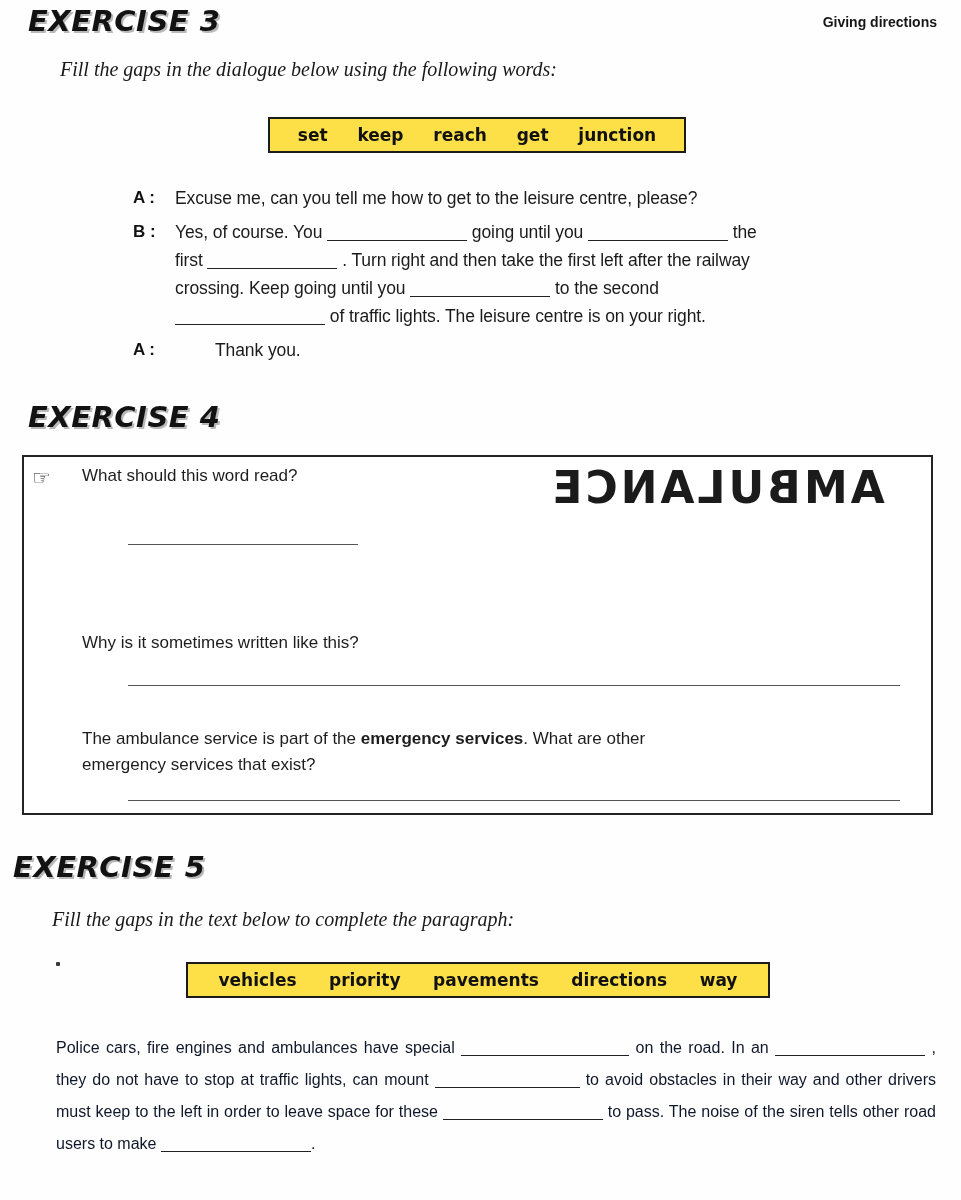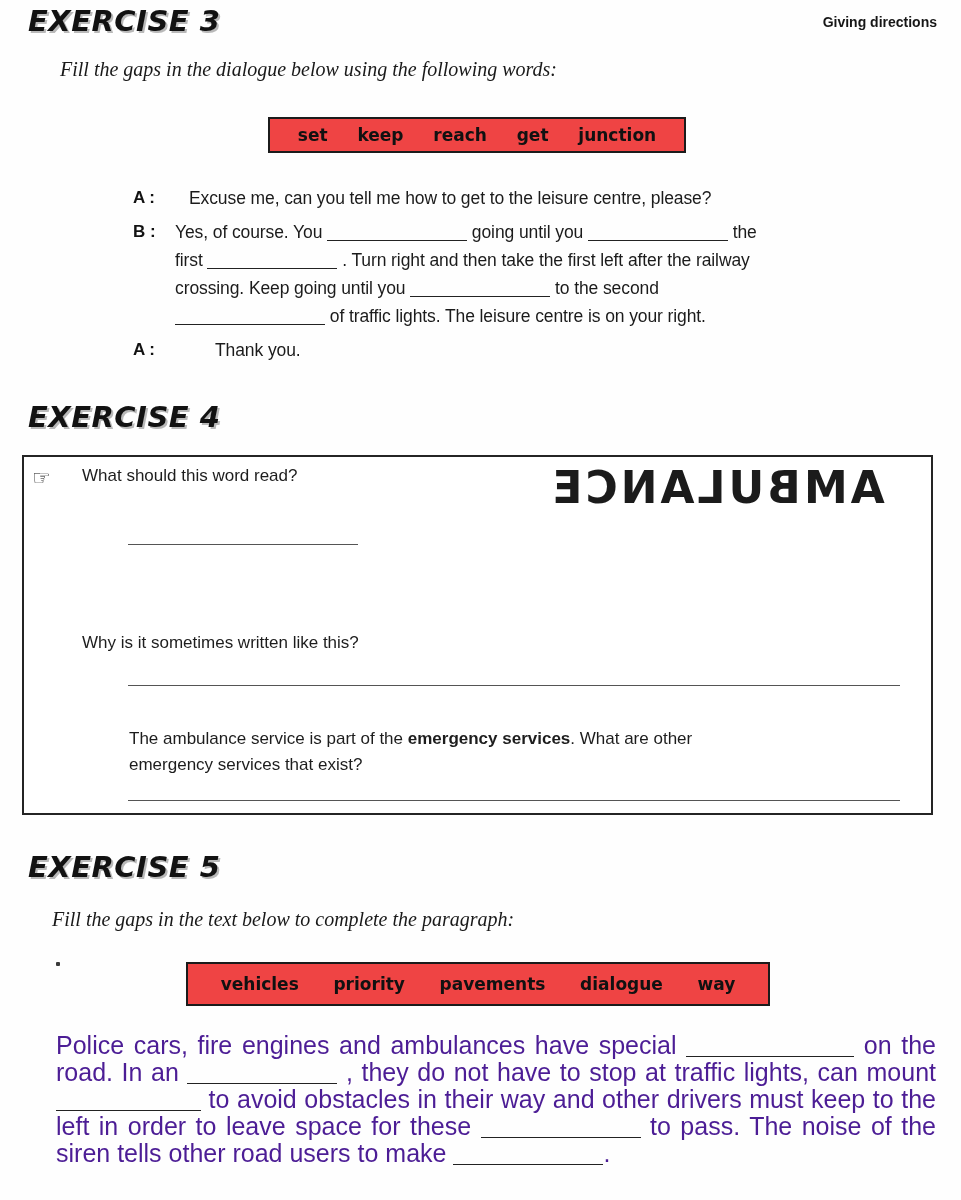--- a/index.html
+++ b/index.html
@@ -50,21 +50,21 @@
     font-size: 20px;
     color: #191919;
     white-space: nowrap;
   }
 
   
   .wordbank {
     position: absolute;
     border: 2px solid #1b1b1b;
     box-sizing: border-box;
-    background: #ef4444;
+    background: #fde047;
     display: flex;
     align-items: center;
     justify-content: space-evenly;
     font-family: "DejaVu Sans", sans-serif;
     font-weight: bold;
     font-size: 17px;
     color: #111111;
   }
   .wordbank span { padding: 0 2px; white-space: nowrap; }
 
@@ -131,23 +131,23 @@
   .rule {
     position: absolute;
     height: 0;
     border-top: 1.5px solid #555;
   }
 
   
   .para {
     position: absolute;
     font-family: "Liberation Sans", sans-serif;
-    font-size: 25px;
-    line-height: 27px;
-    color: #4c1d95;
+    font-size: 16px;
+    line-height: 32px;
+    color: #0f172a;
     text-align: justify;
   }
   .para .blank-inline { border-bottom: 1.6px solid #222; }
 
   .speck {
     position: absolute;
     width: 4px;
     height: 4px;
     background: #3a3a3a;
     border-radius: 1px;
@@ -167,21 +167,21 @@
   <div class="wordbank" id="wordbank3" style="left:268px; top:117px; width:418px; height:36px;">
       <span>set</span>
       <span>keep</span>
       <span>reach</span>
       <span>get</span>
       <span>junction</span>
     </div>
 
   <div id="dialogue-root">
       <div class="dlg-label" style="left: 133px; top: 188px;">A :</div>
-      <div class="dlg-line" style="left: 189px; top: 188px;"><span>Excuse me, can you tell me how to get to the leisure centre, please?</span></div>
+      <div class="dlg-line" style="left: 175px; top: 188px;"><span>Excuse me, can you tell me how to get to the leisure centre, please?</span></div>
       <div class="dlg-label" style="left: 133px; top: 222px;">B :</div>
       <div class="dlg-line" style="left: 175px; top: 222px;"><span>Yes, of course. You </span><span class="blank-inline" style="width: 140px;"></span><span> going until you </span><span class="blank-inline" style="width: 140px;"></span><span> the</span></div>
       <div class="dlg-line" style="left: 175px; top: 250px;"><span>first </span><span class="blank-inline" style="width: 130px;"></span><span> . Turn right and then take the first left after the railway</span></div>
       <div class="dlg-line" style="left: 175px; top: 278px;"><span>crossing. Keep going until you </span><span class="blank-inline" style="width: 140px;"></span><span> to the second</span></div>
       <div class="dlg-line" style="left: 175px; top: 306px;"><span>        </span><span class="blank-inline" style="width: 150px;"></span><span> of traffic lights. The leisure centre is on your right.</span></div>
       <div class="dlg-label" style="left: 133px; top: 340px;">A :</div>
       <div class="dlg-line" style="left: 175px; top: 340px; margin-left: 40px;"><span>Thank you.</span></div>
     </div>
 
   <div class="ex-heading" style="left:28px; top:400px;">EXERCISE 4</div>
@@ -193,36 +193,36 @@
   <div class="panel-q" style="left:82px; top:466px;">What should this word read?</div>
 
   <div class="mirror-word" style="left:508px; top:462px; width:418px; text-align:center;">AMBULANCE</div>
 
   <div class="rule" style="left:128px; top:544px; width:230px;"></div>
 
   <div class="panel-q" style="left:82px; top:633px;">Why is it sometimes written like this?</div>
 
   <div class="rule" style="left:128px; top:685px; width:772px;"></div>
 
-  <div class="panel-q wrap" style="left:82px; top:726px; width:790px; line-height:26px;margin-left:47px;">
+  <div class="panel-q wrap" style="left:82px; top:726px; width:790px; line-height:26px;">
     <span>The ambulance service is part of the </span><b>emergency services</b><span>. What are other</span><br>
     <span>emergency services that exist?</span>
   </div>
 
   <div class="rule" style="left:128px; top:800px; width:772px;"></div>
 
-  <div class="ex-heading" style="left:28px; top:850px;">EXERCISE 5</div>
+  <div class="ex-heading" style="left:13px; top:850px;">EXERCISE 5</div>
 
   <div class="instruction" style="left:52px; top:908px;">Fill the gaps in the text below to complete the paragraph:</div>
 
   <div class="speck" style="left:56px; top:962px;"></div>
 
-  <div class="wordbank" id="wordbank5" style="left:186px; top:962px; width:584px; height:44px;">
+  <div class="wordbank" id="wordbank5" style="left:186px; top:962px; width:584px; height:36px;">
       <span>vehicles</span>
       <span>priority</span>
       <span>pavements</span>
-      <span>dialogue</span>
+      <span>directions</span>
       <span>way</span>
     </div>
 
   <div class="para" id="para5" style="left:56px; top:1032px; width:880px;"><span>Police cars, fire engines and ambulances have special </span><span class="blank-inline" style="width: 168px;"></span><span> on the road. In an </span><span class="blank-inline" style="width: 150px;"></span><span> , they do not have to stop at traffic lights, can mount </span><span class="blank-inline" style="width: 145px;"></span><span> to avoid obstacles in their way and other drivers must keep to the left in order to leave space for these </span><span class="blank-inline" style="width: 160px;"></span><span> to pass. The noise of the siren tells other road users to make </span><span class="blank-inline" style="width: 150px;"></span><span>.</span></div>
 
 </div>
 
 </body></html>

